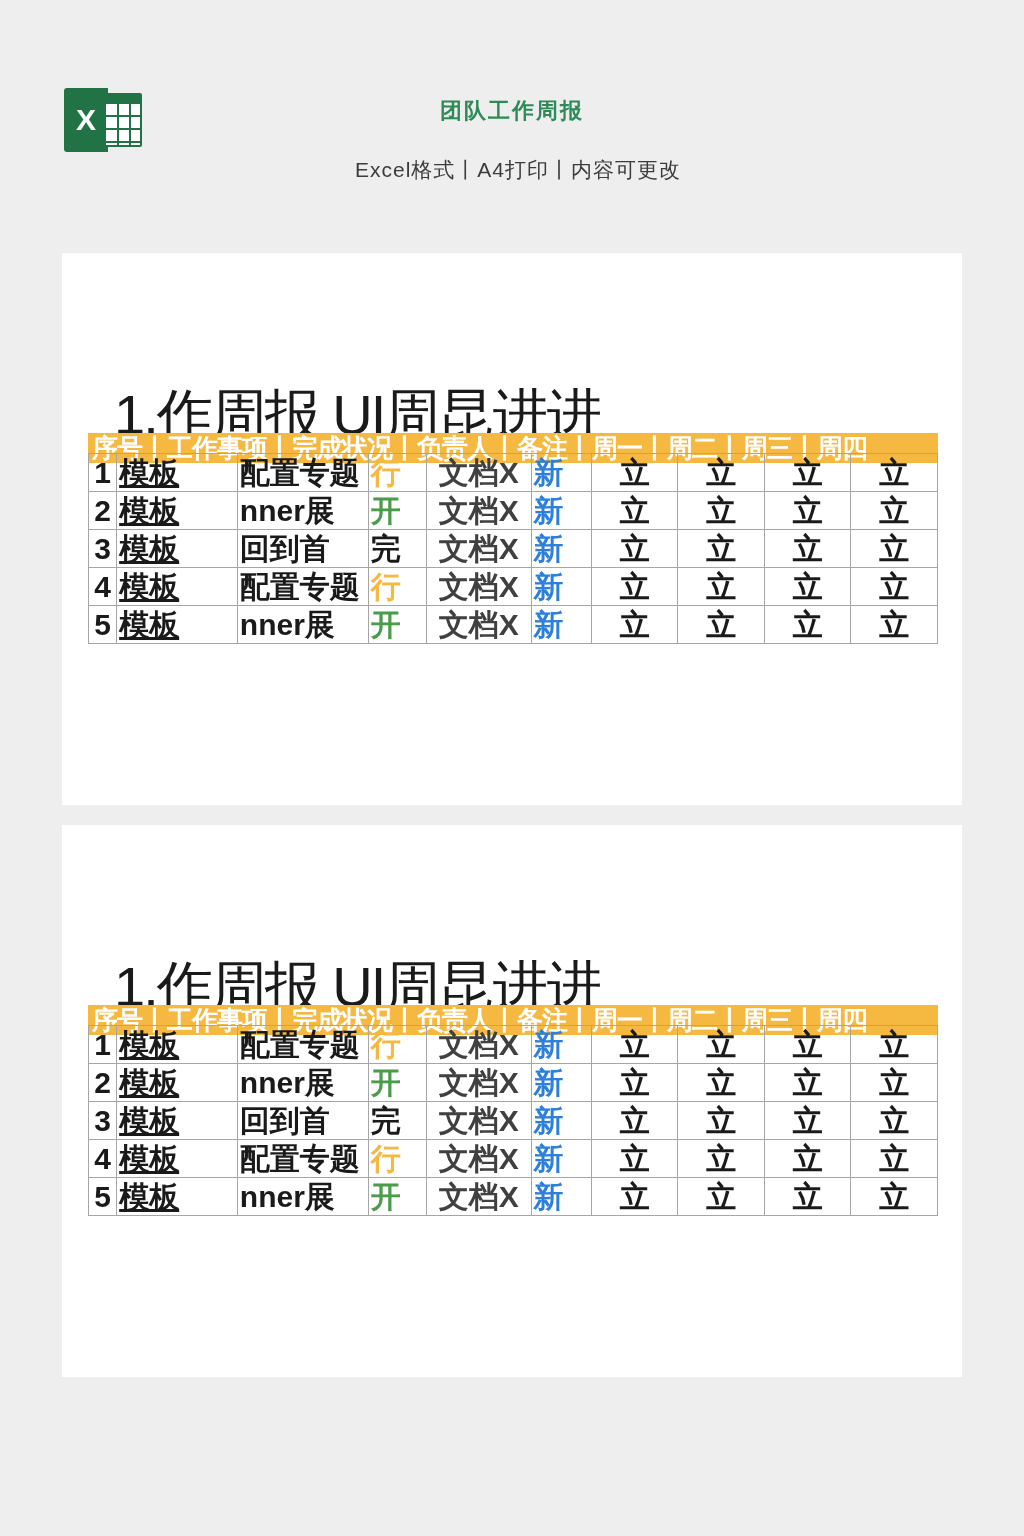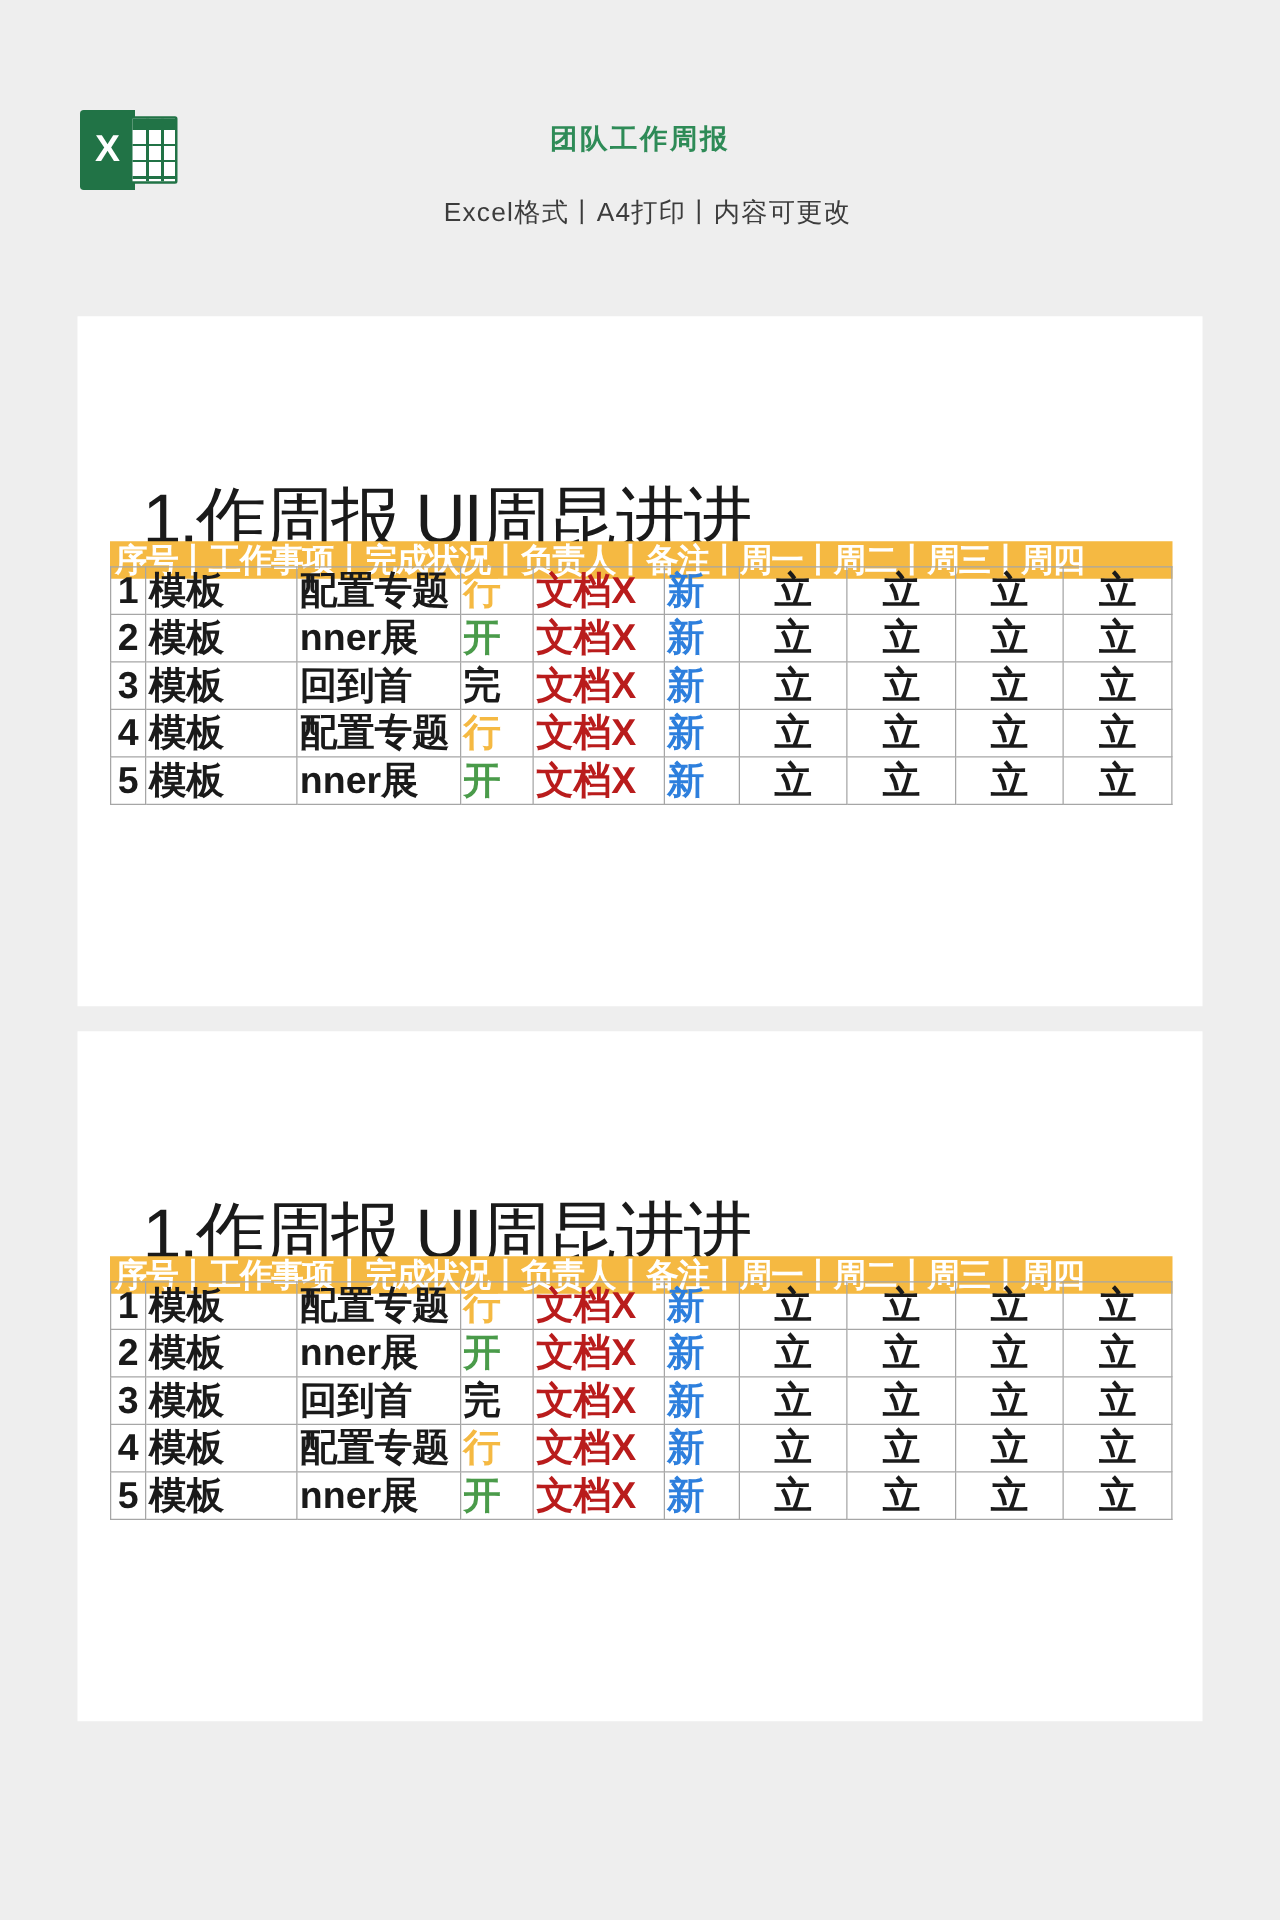--- a/index.html
+++ b/index.html
@@ -140,26 +140,26 @@
     font-weight: bold;
     color: #1a1a1a;
     padding: 0 2px;
     overflow: hidden;
     white-space: nowrap;
     line-height: 34px;
     text-align: left;
     vertical-align: middle;
   }
   table.grid-table td.c-num   { width: 28px; text-align: center; }
-  table.grid-table td.c-task  { width: 120px; }
+  table.grid-table td.c-task  { width: 120px; text-decoration: underline; }
   table.grid-table td.c-desc  { width: 130px; }
   table.grid-table td.c-stat  { width: 58px; color: #f5b942; }
   table.grid-table td.c-stat.open   { color: #4a9b4a; }
   table.grid-table td.c-stat.done   { color: #1a1a1a; }
-  table.grid-table td.c-owner { width: 104px; color: #b91c1c; }
+  table.grid-table td.c-owner { width: 104px; color: #404040; text-align: center; }
   table.grid-table td.c-note  { width: 60px; color: #2d7fdd; }
   table.grid-table td.c-d     { width: 86px; text-align: center; }
 
   .watermark {
     position: absolute;
     left: 330px;
     top: 395px;
     font-size: 46px;
     color: #d8d8d8;
     letter-spacing: 10px;

